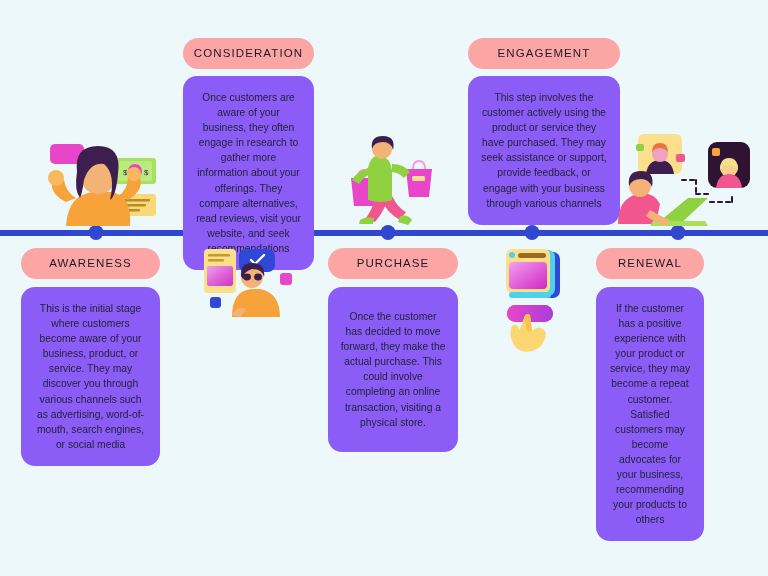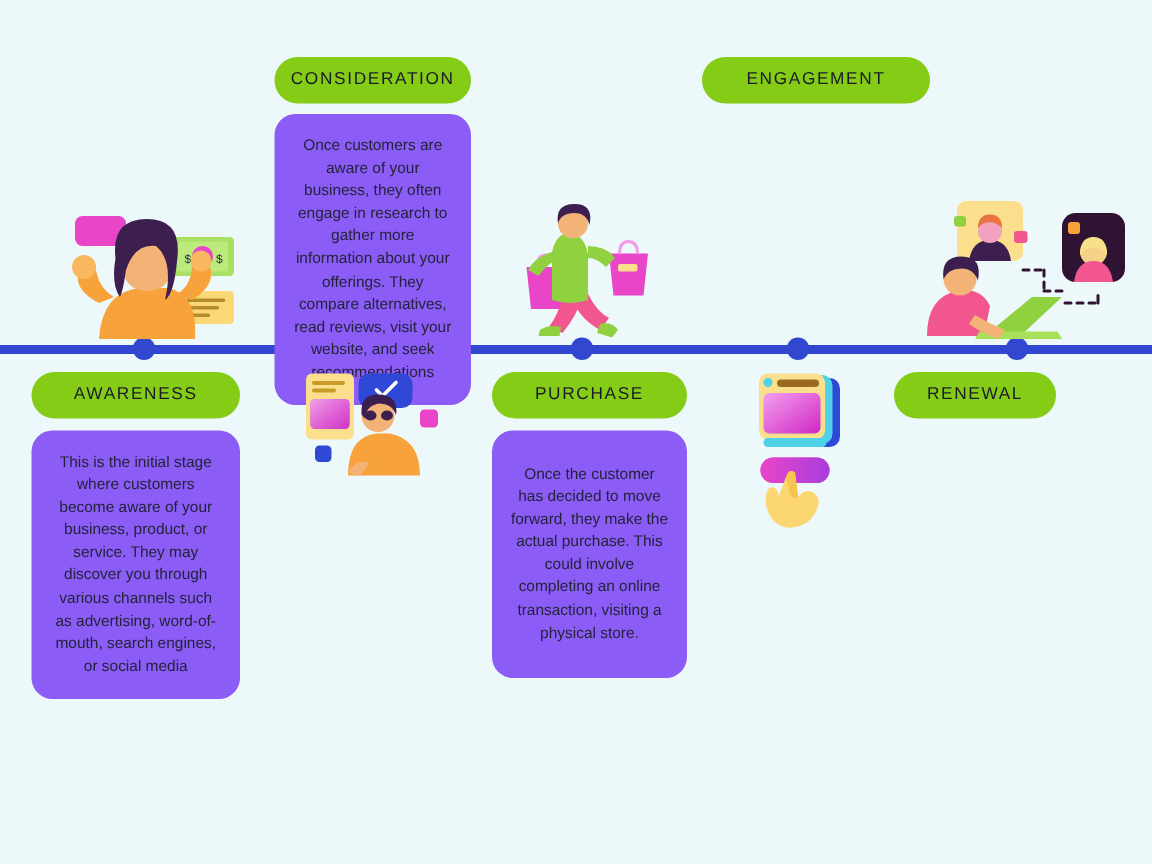--- a/index.html
+++ b/index.html
@@ -44,21 +44,21 @@
   .stage {
     position: absolute;
     display: flex;
     flex-direction: column;
     align-items: center;
   }
   .stage.above { }
   .stage.below { }
 
   .chip {
-    background: #84cc16;
+    background: #fca5a5;
     border-radius: 22px;
     padding: 9px 0 10px 0;
     width: 100%;
     box-sizing: border-box;
     text-align: center;
     font-size: 11.5px;
     letter-spacing: 1.1px;
     color: #1b1b28;
     font-weight: 400;
   }
@@ -94,34 +94,36 @@
   <div class="timeline-dot" style="left:532px"></div>
   <div class="timeline-dot" style="left:678px"></div>
 
   <div class="stage above" style="left:183px; top:38px; width:131px;">
     <div class="chip">CONSIDERATION</div>
     <div class="body-card">Once customers are aware of your business, they often engage in research to gather more information about your offerings. They compare alternatives, read reviews, visit your website, and seek recommendations</div>
   </div>
 
   <div class="stage above" style="left:468px; top:38px; width:152px;">
     <div class="chip">ENGAGEMENT</div>
+    <div class="body-card">This step involves the customer actively using the product or service they have purchased. They may seek assistance or support, provide feedback, or engage with your business through various channels</div>
   </div>
 
   <div class="stage below" style="left:21px; top:248px; width:139px;">
     <div class="chip">AWARENESS</div>
     <div class="body-card">This is the initial stage where customers become aware of your business, product, or service. They may discover you through various channels such as advertising, word-of-mouth, search engines, or social media</div>
   </div>
 
   <div class="stage below" style="left:328px; top:248px; width:130px;">
     <div class="chip">PURCHASE</div>
     <div class="body-card" style="padding-top:22px; padding-bottom:22px;">Once the customer has decided to move forward, they make the actual purchase. This could involve completing an online transaction, visiting a physical store.</div>
   </div>
 
   <div class="stage below" style="left:596px; top:248px; width:108px;">
     <div class="chip">RENEWAL</div>
+    <div class="body-card">If the customer has a positive experience with your product or service, they may become a repeat customer. Satisfied customers may become advocates for your business, recommending your products to others</div>
   </div>
 
   <div class="illus" style="left:36px; top:142px;">
     <svg width="126" height="86" viewBox="0 0 126 86">
       <rect x="14" y="2" width="34" height="20" rx="5" fill="#e845c9"></rect>
       <rect x="78" y="16" width="42" height="26" rx="3" fill="#a8e063"></rect>
       <rect x="82" y="19" width="34" height="20" rx="2" fill="#bdea7d"></rect>
       <circle cx="99" cy="29" r="7" fill="#e845c9"></circle>
       <text x="87" y="33" font-size="8" fill="#2a2a45" font-family="'Liberation Sans',sans-serif">$</text>
       <text x="108" y="33" font-size="8" fill="#2a2a45" font-family="'Liberation Sans',sans-serif">$</text>

